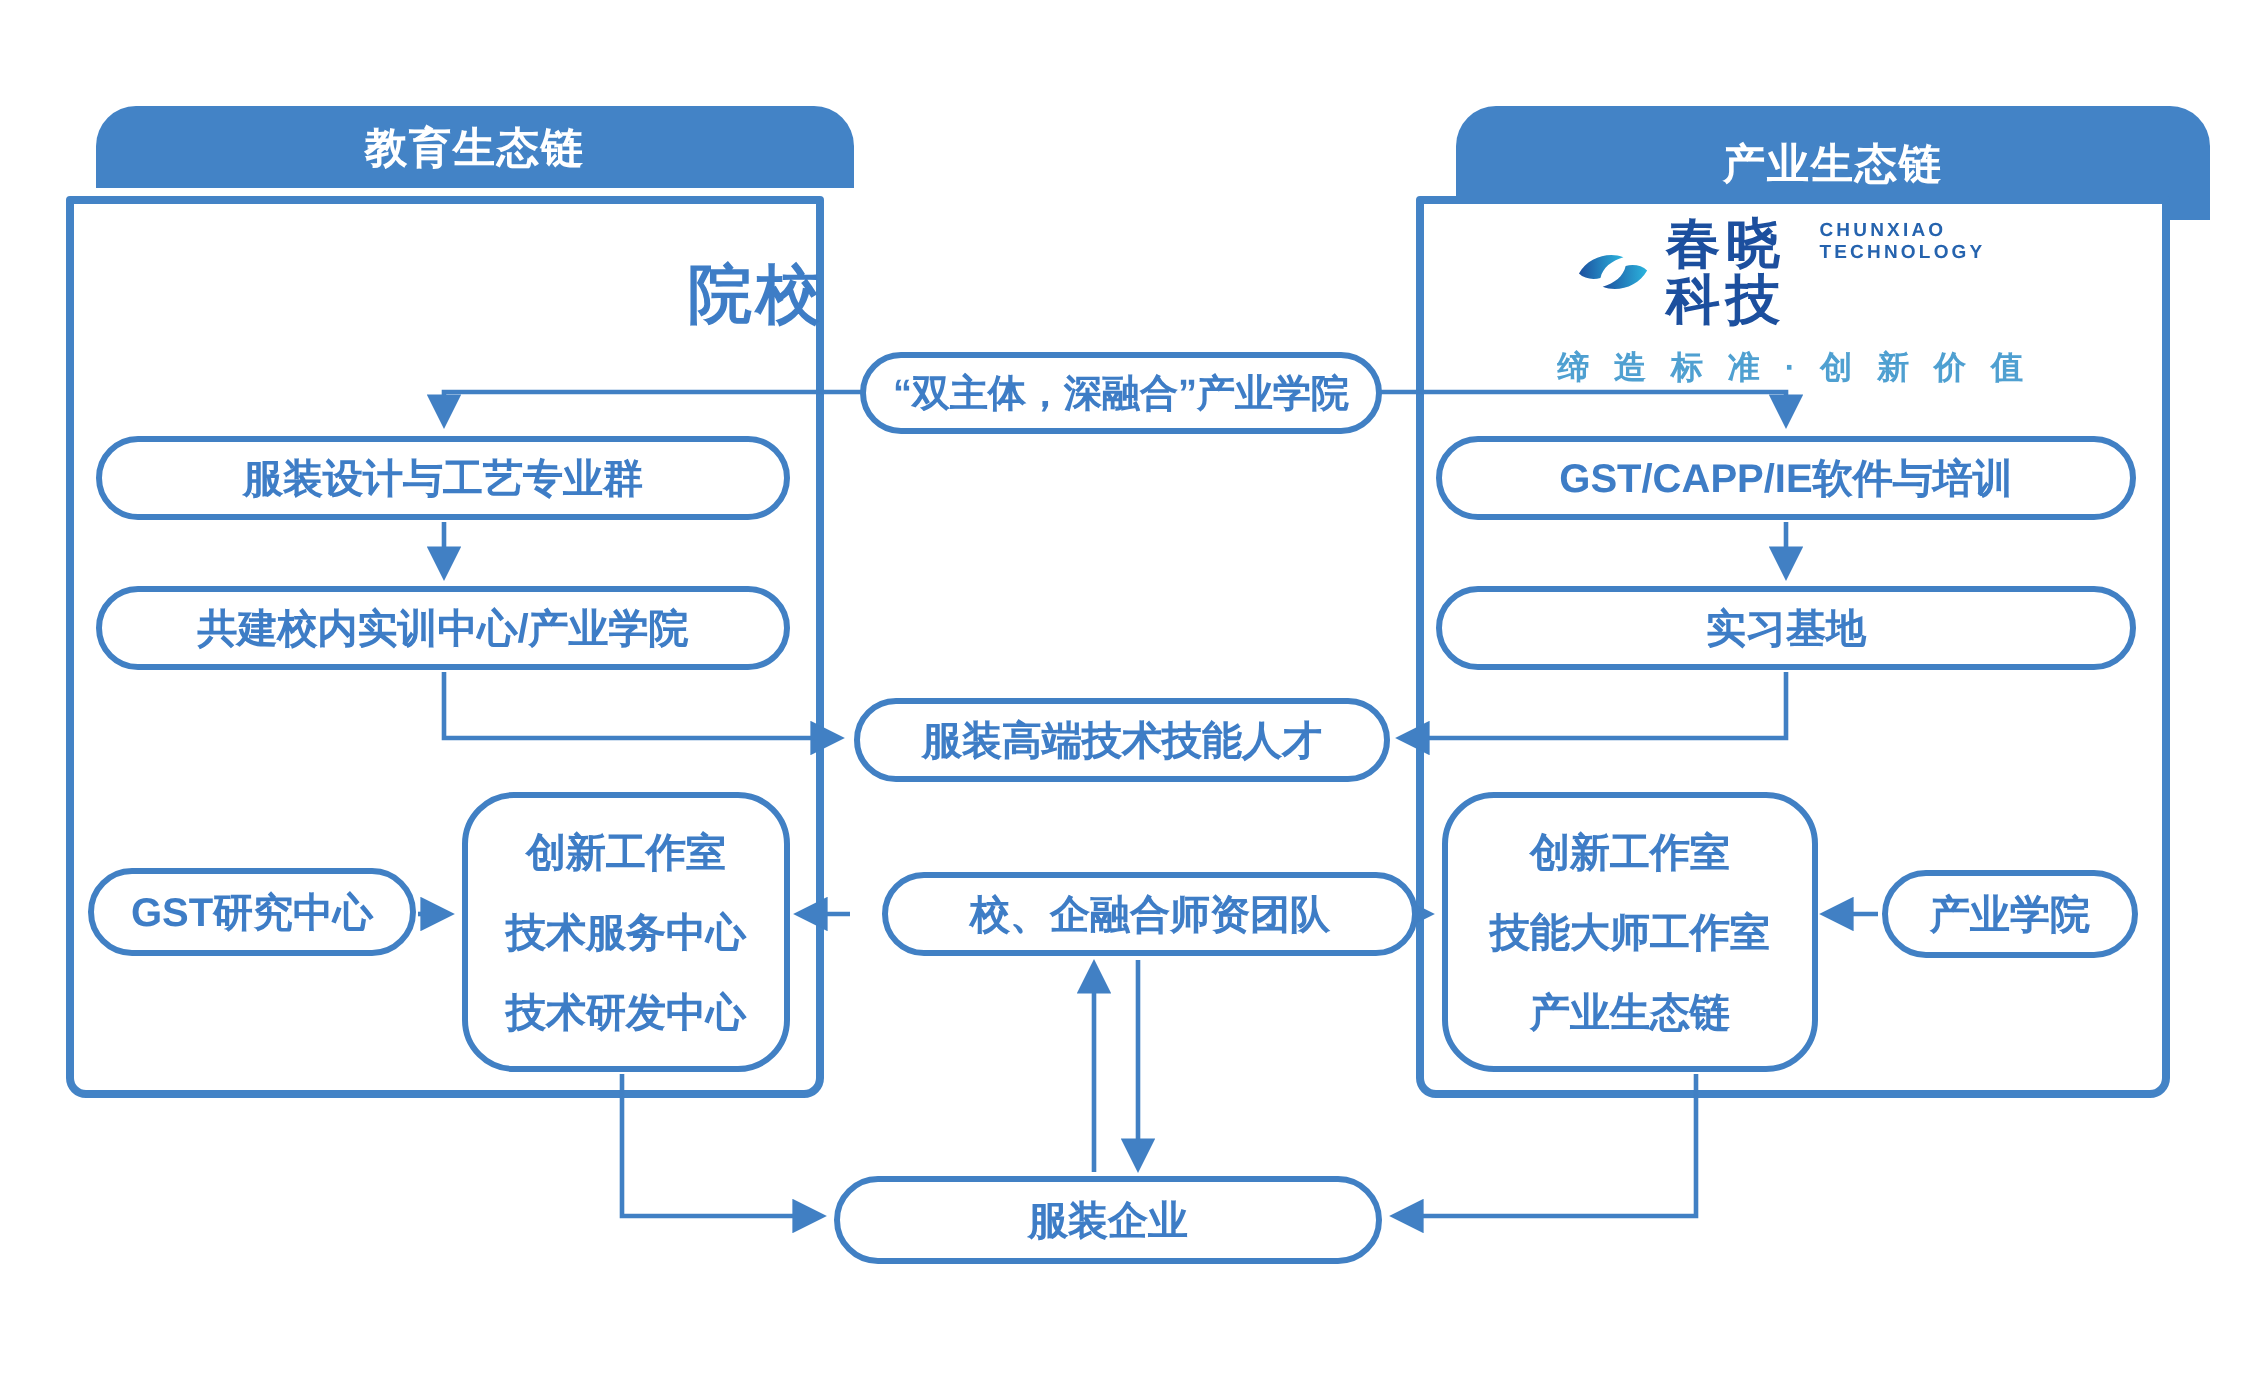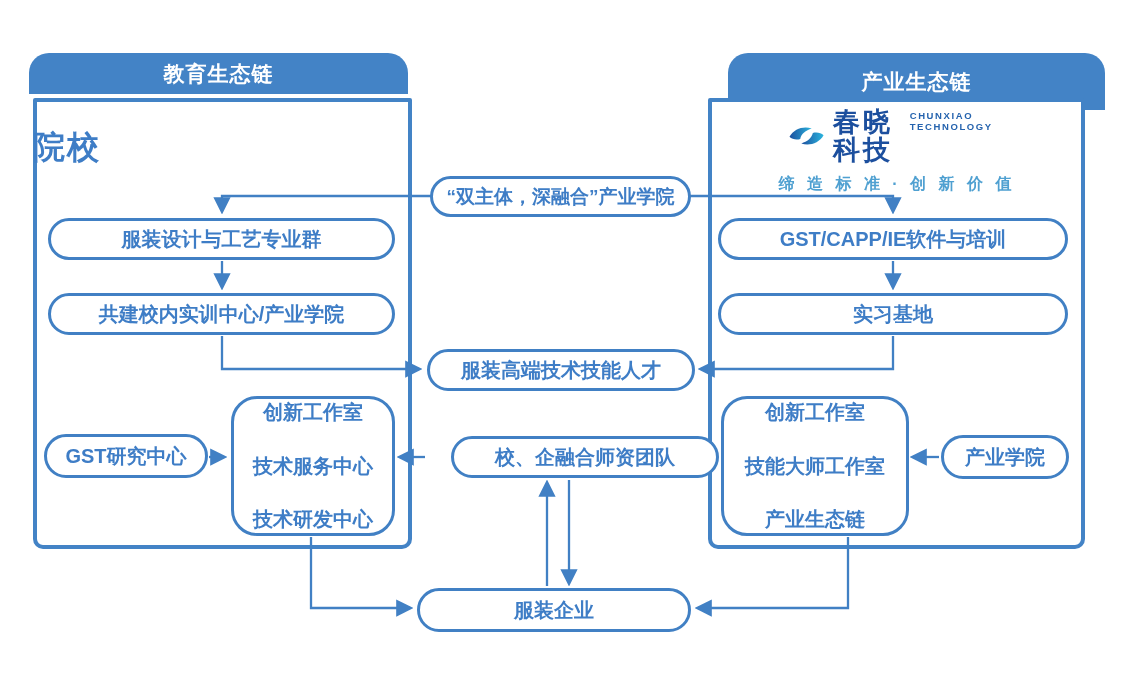--- a/index.html
+++ b/index.html
@@ -14,52 +14,52 @@
     color:#fff; font-weight:bold; font-size:21px;
     display:flex; align-items:center; justify-content:center;
     border-radius:20px 20px 0 0; letter-spacing:1px;
   }
   .panel-body {
     position:absolute; z-index:1;
     border:4px solid var(--primary-blue);
     border-radius:2px 2px 10px 10px; background:#fff;
   }
   .panel-title {
-    position:absolute; z-index:3; text-align:left;
+    position:absolute; z-index:3; text-align:right;
     color:var(--text-blue); font-weight:bold; font-size:32px; letter-spacing:2px;
   }
   
   .connectors { position:absolute; left:0; top:0; z-index:2; }
   .connectors .wire { fill:none; stroke:var(--stroke-blue); stroke-width:2.3px; }
   .connectors .ah { fill:var(--stroke-blue); }
   
   .pill, .roundbox {
     position:absolute; z-index:3; background:#fff; box-sizing:border-box;
     border:3px solid var(--stroke-blue); color:var(--text-blue);
     font-weight:bold; display:flex; align-items:center; justify-content:center;
     text-align:center;
   }
   .pill { border-radius:999px; font-size:20px; }
-  .roundbox { border-radius:26px; flex-direction:column; gap:13px; font-size:20px;justify-content:space-between; }
+  .roundbox { border-radius:26px; flex-direction:column; gap:13px; font-size:20px; }
   
   .logo { position:absolute; z-index:3; display:flex; flex-direction:column; align-items:center; }
   .logo-row { display:flex; align-items:center; gap:8px; }
   .logo-texts { display:flex; flex-direction:row; align-items:flex-start; }
   .logo-name { color:var(--logo-dark-blue); font-weight:bold; font-size:27px; letter-spacing:3px; line-height:1.05; }
   .logo-name-en { color:var(--logo-en-blue); font-weight:bold; font-size:9.5px; letter-spacing:1.6px; margin-top:2px; }
   .logo-slogan { color:var(--slogan-blue); font-size:16px; font-weight:bold; letter-spacing:4px; margin-top:9px; white-space:nowrap; }
   .lg-stop1 { stop-color:var(--logo-dark-blue); }
   .lg-stop2 { stop-color:var(--logo-cyan); }
 </style>
 </head>
 <body>
 
 <div class="canvas">
 
-  <div class="panel-header" style="left:29px; top:53px; width:379px; height:41px;">教育生态链</div>
+  <div class="panel-header" style="left:48px; top:53px; width:379px; height:41px;">教育生态链</div>
   <div class="panel-body" style="left:33px; top:98px; width:371px; height:443px;"></div>
 
   <div class="panel-header" style="left:728px; top:53px; width:377px; height:57px;text-align:center;">产业生态链</div>
   <div class="panel-body" style="left:708px; top:98px; width:369px; height:443px;"></div>
 
   <div class="panel-title" style="left:33px; top:126px; width:379px;">院校</div>
 
   <div class="logo" style="left:788px; top:108px; width:218px;">
     <div class="logo-row">
       <svg width="58" height="40" viewBox="0 0 100 64">
@@ -108,21 +108,21 @@
   <div class="pill" style="left:48px; top:293px; width:347px; height:42px;">共建校内实训中心/产业学院</div>
   <div class="pill" style="left:44px; top:434px; width:164px; height:44px;">GST研究中心</div>
   <div class="roundbox" style="left:231px; top:396px; width:164px; height:140px;">
     <div>创新工作室</div>
     <div>技术服务中心</div>
     <div>技术研发中心</div>
   </div>
 
   <div class="pill" style="left:430px; top:176px; width:261px; height:41px; font-size:19px;">“双主体，深融合”产业学院</div>
   <div class="pill" style="left:427px; top:349px; width:268px; height:42px;">服装高端技术技能人才</div>
-  <div class="pill" style="left:451px; top:436px; width:268px; height:42px;">校、企融合师资团队</div>
+  <div class="pill" style="left:441px; top:436px; width:268px; height:42px;">校、企融合师资团队</div>
   <div class="pill" style="left:417px; top:588px; width:274px; height:44px;">服装企业</div>
 
   <div class="pill" style="left:718px; top:218px; width:350px; height:42px;">GST/CAPP/IE软件与培训</div>
   <div class="pill" style="left:718px; top:293px; width:350px; height:42px;">实习基地</div>
   <div class="roundbox" style="left:721px; top:396px; width:188px; height:140px;">
     <div>创新工作室</div>
     <div>技能大师工作室</div>
     <div>产业生态链</div>
   </div>
   <div class="pill" style="left:941px; top:435px; width:128px; height:44px;">产业学院</div>

